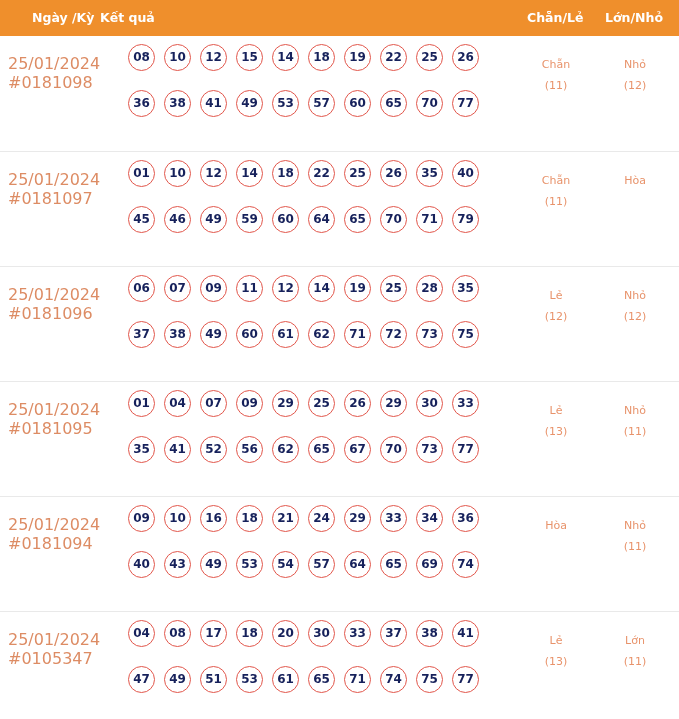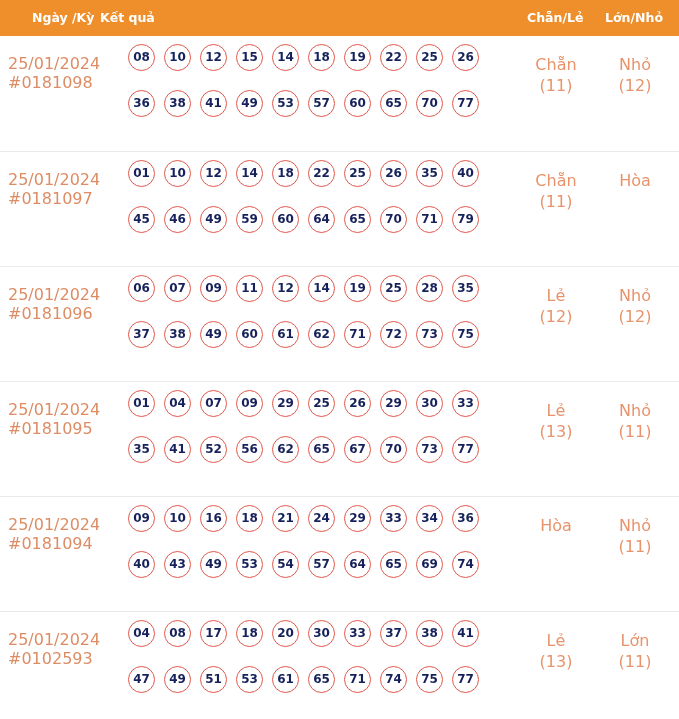--- a/index.html
+++ b/index.html
@@ -91,21 +91,21 @@
     letter-spacing: -0.2px;
   }
 
   
   .cell-verdict {
     position: absolute;
     top: 18px;
     width: 74px;
     text-align: center;
     color: #e8936b;
-    font-size: 16px;
+    font-size: 11px;
     line-height: 21px;
   }
   .cell-oddeven { left: 519px; }
   .cell-bigsmall { left: 598px; }
   .verdict-label, .verdict-count { display: block; white-space: nowrap; }
   .verdict-count:empty { display: none; }
 </style>
 </head>
 <body>
 
@@ -313,21 +313,21 @@
           <span class="verdict-label">Hòa</span>
         </div>
         <div class="cell-verdict cell-bigsmall">
           <span class="verdict-label">Nhỏ</span>
           <span class="verdict-count">(11)</span>
         </div>
       </div>
       <div class="result-row">
         <div class="cell-date">
           <span class="date-text">25/01/2024</span>
-          <span class="draw-id">#0102593</span>
+          <span class="draw-id">#0105347</span>
         </div>
         <div class="cell-balls">
           <div class="ball-line">
             <div class="ball">04</div>
             <div class="ball">08</div>
             <div class="ball">17</div>
             <div class="ball">18</div>
             <div class="ball">20</div>
             <div class="ball">30</div>
             <div class="ball">33</div>

